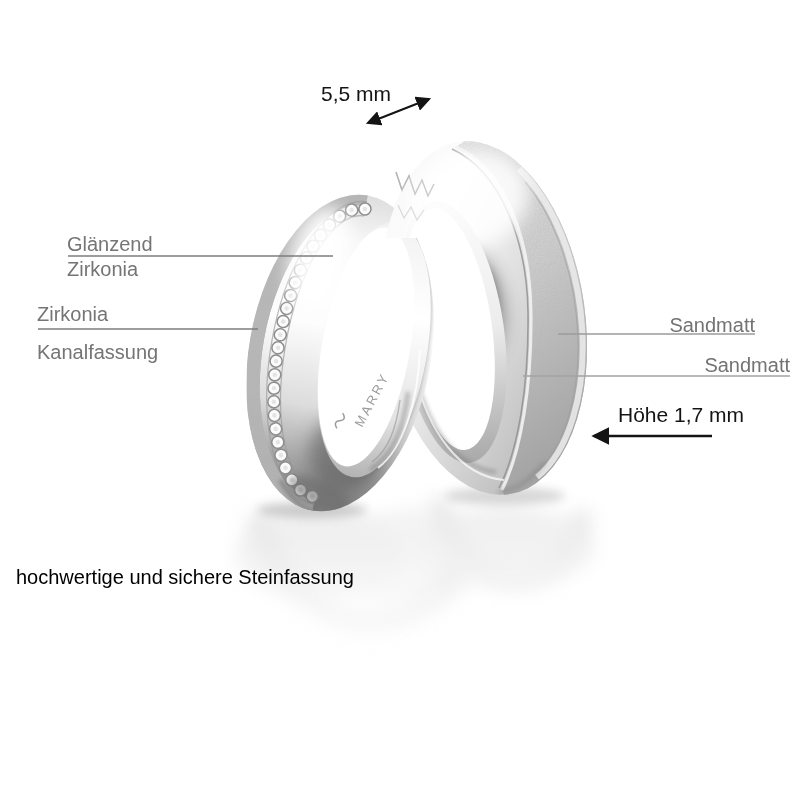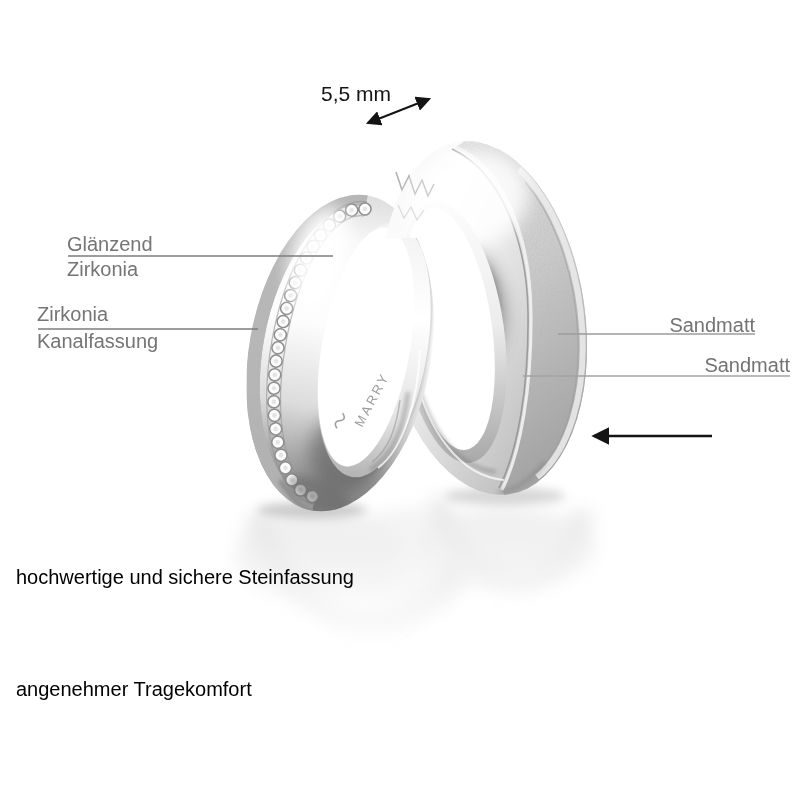--- a/index.html
+++ b/index.html
@@ -174,20 +174,20 @@
     <line x1="523" y1="376" x2="790" y2="376" stroke="#a3a3a3" stroke-width="1.6"></line>
     <line x1="368" y1="123" x2="429" y2="99" stroke="#141414" stroke-width="2" marker-start="url(#ah)" marker-end="url(#ah)"></line>
     <line x1="712" y1="436" x2="594" y2="436" stroke="#141414" stroke-width="2.4" marker-end="url(#ah)"></line>
   </g>
 </svg>
 
 <div class="label lbl-dim" style="left:321px;top:83px;">5,5 mm</div>
 <div class="label lbl-gray" style="left:67px;top:234px;">Glänzend</div>
 <div class="label lbl-gray" style="left:67px;top:259px;">Zirkonia</div>
 <div class="label lbl-gray" style="left:37px;top:304px;">Zirkonia</div>
-<div class="label lbl-gray" style="left:37px;top:331px;text-align:right;">Kanalfassung</div>
+<div class="label lbl-gray" style="left:37px;top:342px;text-align:right;">Kanalfassung</div>
 <div class="label lbl-light" style="right:45px;top:315px;">Sandmatt</div>
 <div class="label lbl-light" style="right:10px;top:355px;">Sandmatt</div>
+<div class="label lbl-dim" style="left:618px;top:404px;">Höhe 1,7 mm</div>
 
 <div class="feature" style="top:567px;">hochwertige und sichere Steinfassung</div>
-<div class="feature" style="top:679px;">angenehmer Tragekomfort</div>
 
 </div>
 
 </body></html>

